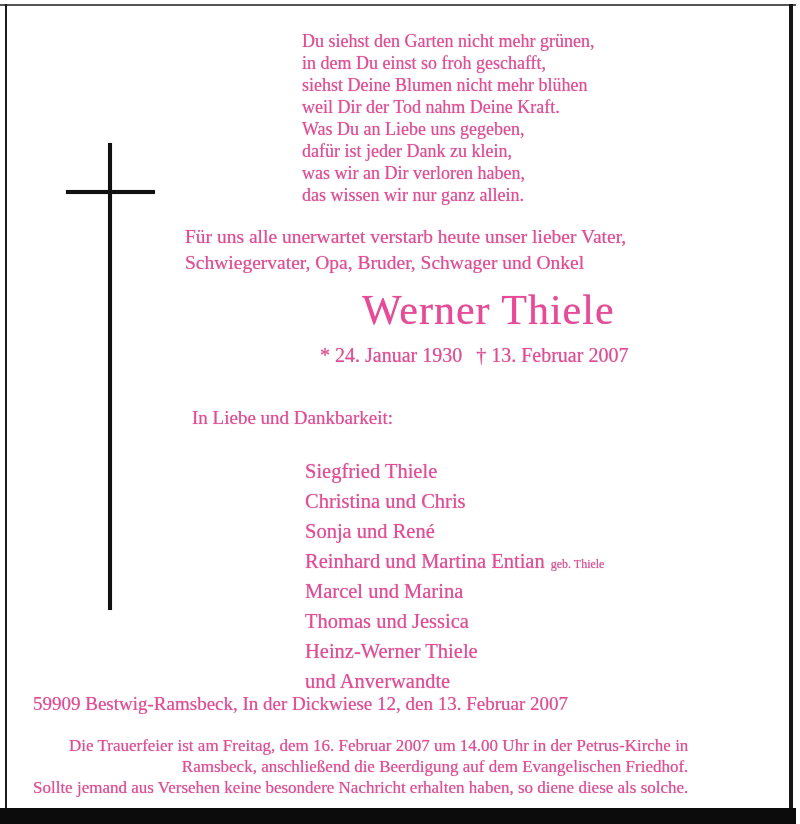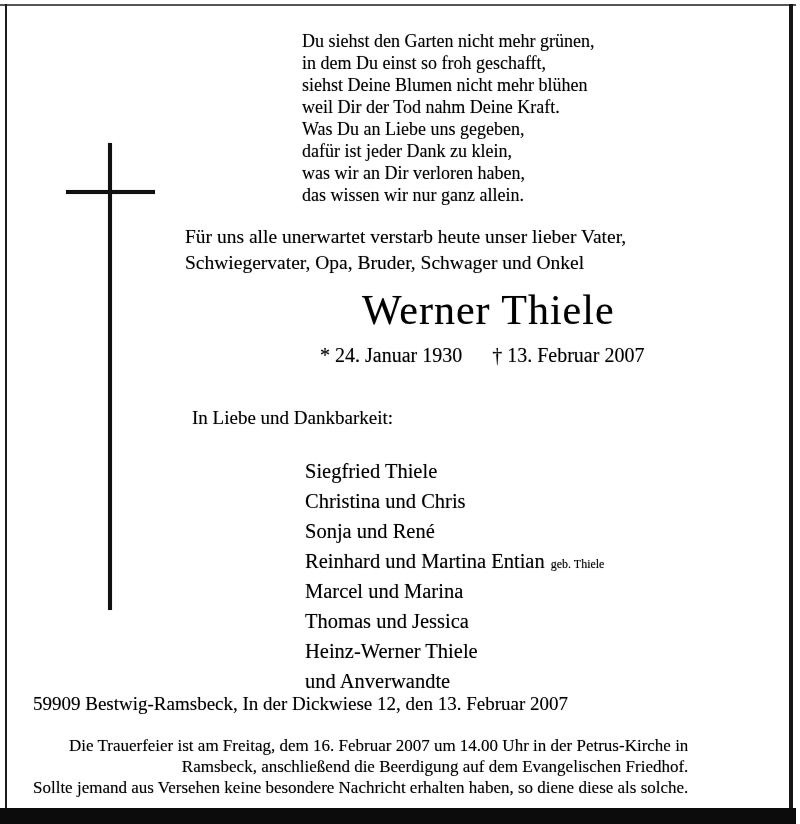--- a/index.html
+++ b/index.html
@@ -7,21 +7,21 @@
     padding: 0;
     background: #ffffff;
   }
   .page {
     position: relative;
     width: 796px;
     height: 824px;
     background: #ffffff;
     overflow: hidden;
     font-family: "Liberation Serif", "DejaVu Serif", serif;
-    color: #000000;
+    color: #ec4899;
     text-decoration: underline;
   }
   .scan-text {
     text-shadow: 0 0 1px rgba(50,50,50,0.45);
   }
   
   .frame-top    { position: absolute; left: 0; right: 0; top: 4px; height: 2px; background: #555; }
   .frame-left   { position: absolute; left: 5px; top: 4px; bottom: 14px; width: 2px; background: #1c1c1c; }
   .frame-right  { position: absolute; right: 3px; top: 4px; bottom: 14px; width: 4px; background: #151515; }
   .frame-bottom { position: absolute; left: 0; right: 0; bottom: 0; height: 16px; background: #0c0c0c; }
@@ -70,21 +70,21 @@
     letter-spacing: 1px;
     white-space: nowrap;
   }
 
   .dates {
     position: absolute;
     left: 320px;
     top: 344px;
     font-size: 20px;
     display: flex;
-    gap: 30px;
+    gap: 14px;
     white-space: nowrap;
   }
 
   .closing {
     position: absolute;
     left: 192px;
     top: 407px;
     font-size: 19px;
     white-space: nowrap;
   }

